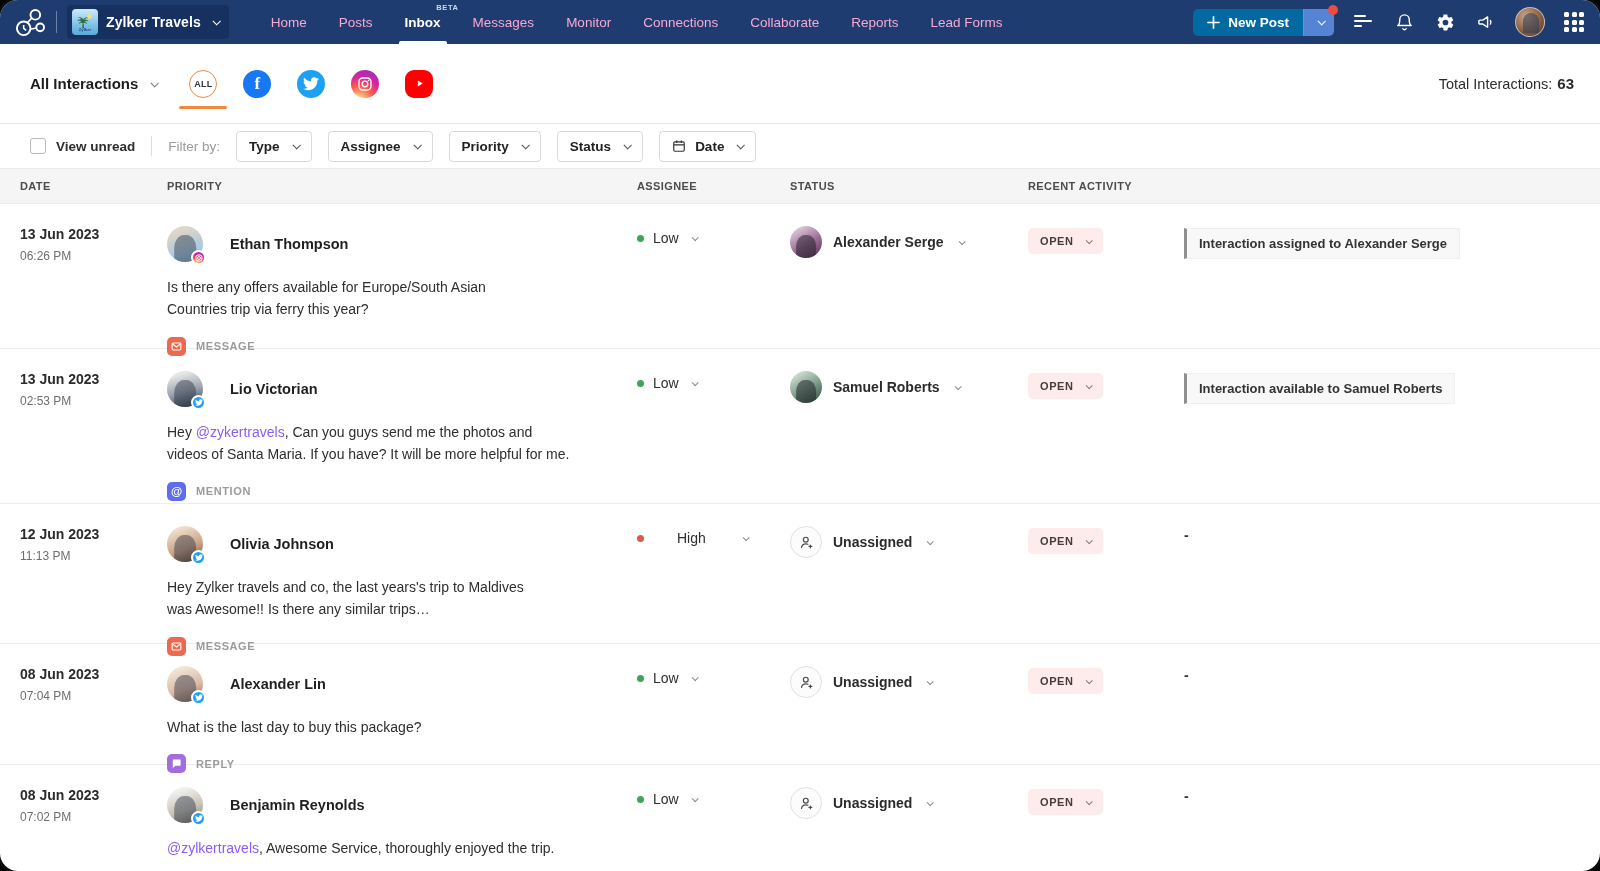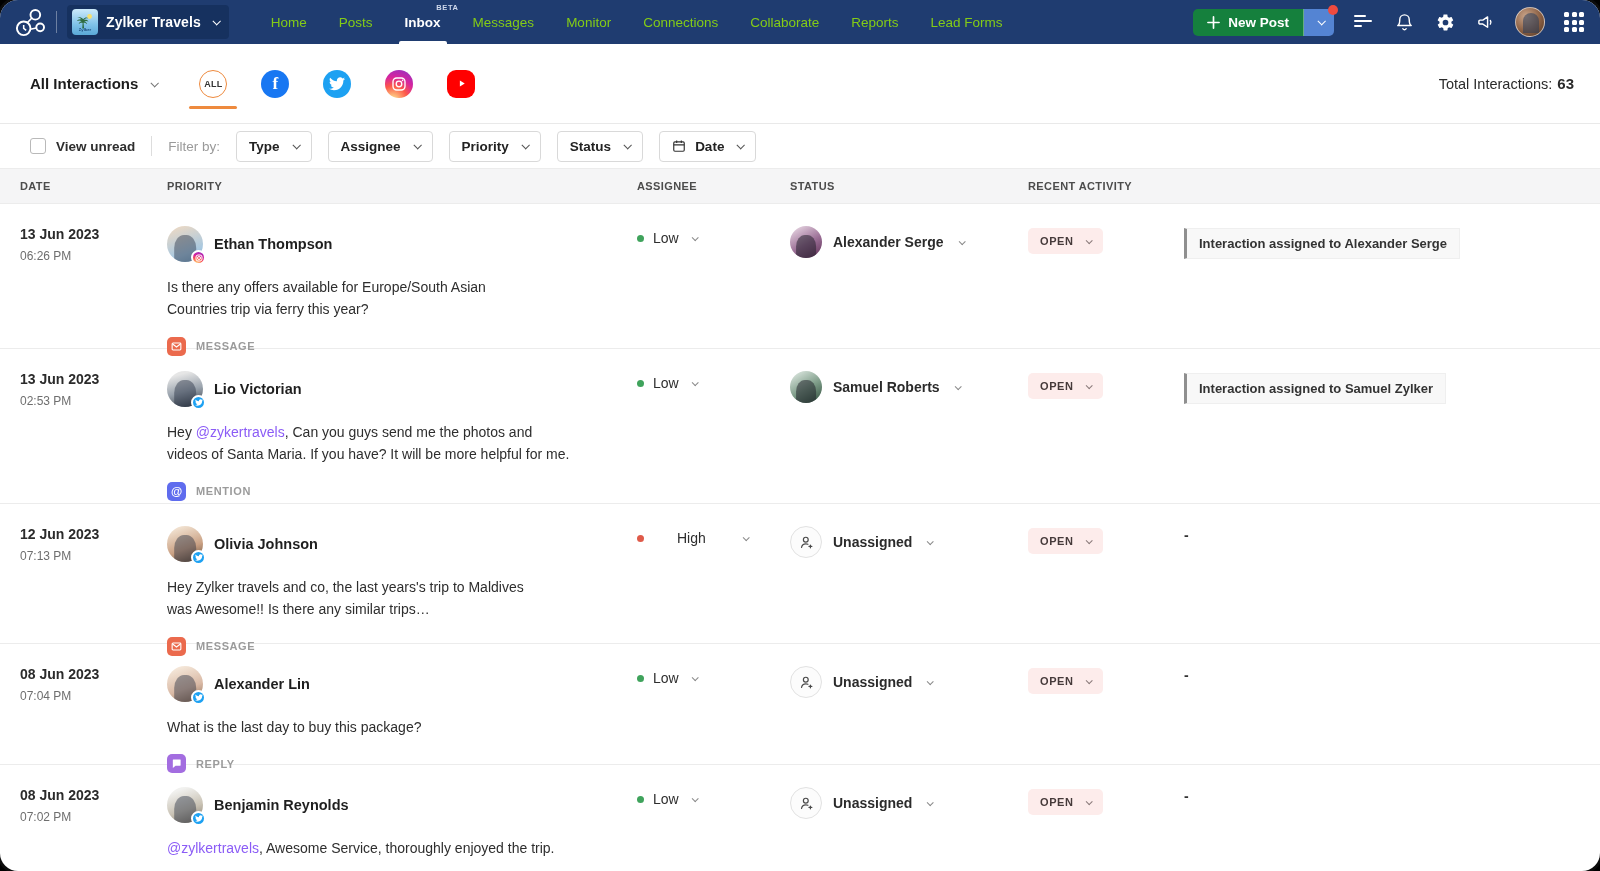--- a/index.html
+++ b/index.html
@@ -11,40 +11,40 @@
   .navbar{height:44px;background:#1f3c70;display:flex;align-items:center;padding:0 14px 0 12px;color:#fff;}
   .nav-left{display:flex;align-items:center;gap:10px;}
   .zoho-logo{display:flex;align-items:center;}
   .nav-sep{width:1px;height:22px;background:rgba(255,255,255,.35);}
   .brand-sel{display:flex;align-items:center;gap:8px;background:#16315f;border-radius:4px;padding:4px 10px 4px 5px;cursor:pointer;}
   .brand-logo{width:26px;height:26px;border-radius:4px;background:linear-gradient(180deg,#cdeafb 0%,#7fc2e9 60%,#5aa9d8 100%);display:flex;align-items:center;justify-content:center;overflow:hidden;}
   .brand-name{font-size:14px;font-weight:700;letter-spacing:.1px;}
   .chev{display:inline-block;width:6px;height:6px;border-right:1.6px solid currentColor;border-bottom:1.6px solid currentColor;transform:rotate(45deg) translateY(-1px);margin-left:4px;}
   .chev.sm{width:5px;height:5px;}
   .nav-items{display:flex;align-items:center;margin-left:26px;height:44px;}
-  .nav-link{position:relative;height:44px;display:flex;align-items:center;padding:0 16px;font-size:13.5px;color:#84cc16;cursor:pointer;white-space:nowrap;}
+  .nav-link{position:relative;height:44px;display:flex;align-items:center;padding:0 16px;font-size:13.5px;color:#f9a8d4;cursor:pointer;white-space:nowrap;}
   .nav-link.active{color:#fff;font-weight:700;}
   .nav-link.active::after{content:"";position:absolute;left:10px;right:10px;bottom:0;height:3px;background:#fff;border-radius:2px 2px 0 0;}
   .beta{position:absolute;top:3px;right:-2px;font-size:7.5px;font-weight:700;letter-spacing:.6px;color:#cfd9ec;}
   .nav-right{margin-left:auto;display:flex;align-items:center;gap:17px;}
   .newpost{display:flex;align-items:stretch;position:relative;border-radius:5px;overflow:visible;cursor:pointer;}
-  .newpost-main{background:#15803d;border-radius:5px 0 0 5px;display:flex;align-items:center;gap:8px;padding:6px 14px;font-size:13.5px;font-weight:600;color:#fff;border-right:1px solid rgba(255,255,255,.35);}
+  .newpost-main{background:#0369a1;border-radius:5px 0 0 5px;display:flex;align-items:center;gap:8px;padding:6px 14px;font-size:13.5px;font-weight:600;color:#fff;border-right:1px solid rgba(255,255,255,.35);}
   .newpost-caret{background:#5484d3;border-radius:0 5px 5px 0;display:flex;align-items:center;padding:0 10px;color:#fff;}
   .nred{position:absolute;top:-4px;right:-4px;width:10px;height:10px;border-radius:50%;background:#ef4b3f;}
   .nav-icon{display:flex;align-items:center;justify-content:center;width:24px;height:24px;cursor:pointer;color:#e9eef7;}
   .nav-avatar{width:30px;height:30px;border-radius:50%;background:radial-gradient(circle at 35% 30%,#caa58a 0%,#8a5f43 55%,#4c3322 100%);border:1.5px solid rgba(255,255,255,.6);cursor:pointer;position:relative;overflow:hidden;}
   .nav-avatar::after{content:"";position:absolute;left:7px;top:5px;width:16px;height:20px;border-radius:8px 8px 0 0;background:rgba(40,60,90,.55);}
   .dotgrid{display:grid;grid-template-columns:repeat(3,5px);grid-template-rows:repeat(3,5px);gap:2.5px;}
   .dotgrid i{background:#fff;border-radius:1.5px;}
 
   
   .toolbar{height:80px;background:#fff;display:flex;align-items:center;padding:0 26px 0 30px;border-bottom:1px solid #e9e9e9;position:relative;}
   .tb-title{display:flex;align-items:center;gap:9px;font-size:15px;font-weight:700;color:#1d1d1d;cursor:pointer;}
   .tb-title .chev{color:#777;}
-  .channels{display:flex;align-items:flex-end;gap:34px;margin-left:42px;}
+  .channels{display:flex;align-items:flex-end;gap:26px;margin-left:32px;}
   .chan{width:28px;height:28px;border-radius:50%;display:flex;align-items:center;justify-content:center;cursor:pointer;position:relative;}
   .chan.all{border:1.5px solid #ee8a3e;color:#333;font-size:9px;font-weight:700;letter-spacing:.2px;background:#fff;}
   .chan.all::after{content:"";position:absolute;left:-11px;right:-11px;bottom:-12px;height:3px;background:#ee8a3e;border-radius:2px;}
   .chan.fb{background:#1877f2;color:#fff;font-weight:700;font-size:17px;font-family:"Liberation Serif",serif;}
   .chan.tw{background:#1da1f2;}
   .chan.ig{background:radial-gradient(circle at 28% 110%,#fdf497 0%,#fd5949 40%,#d6249f 65%,#9b2fbf 90%);}
   .chan.yt{background:#f00;border-radius:9px;}
   .tb-total{margin-left:auto;font-size:14.5px;color:#2b2b2b;}
   .tb-total b{font-size:15px;font-weight:700;margin-left:5px;}
 
@@ -73,21 +73,21 @@
   .avatar .ph{position:absolute;inset:0;border-radius:50%;overflow:hidden;}
   .avatar .ph::after{content:"";position:absolute;left:50%;top:26%;transform:translateX(-50%);width:60%;height:80%;border-radius:45% 45% 0 0;background:rgba(30,40,60,.42);}
   .av-ethan .ph{background:linear-gradient(160deg,#e8d8c6 10%,#a8c8e0 70%,#7fa8c8 100%);}
   .av-lio .ph{background:linear-gradient(165deg,#e6e6e6 15%,#9aa3ad 55%,#2e3640 100%);}
   .av-olivia .ph{background:linear-gradient(160deg,#f2e3d2 10%,#caa184 60%,#5d4633 100%);}
   .av-alexlin .ph{background:linear-gradient(160deg,#f5e8da 10%,#d9b9a5 60%,#8a6a52 100%);}
   .av-benjamin .ph{background:linear-gradient(160deg,#f1f1ef 15%,#c9c2b4 60%,#7d7466 100%);}
   .net-badge{position:absolute;right:-3px;bottom:-3px;width:15px;height:15px;border-radius:50%;border:2px solid #fff;display:flex;align-items:center;justify-content:center;}
   .net-badge.instagram{background:radial-gradient(circle at 30% 110%,#fdf497 0%,#fd5949 40%,#d6249f 65%,#9b2fbf 90%);}
   .net-badge.twitter{background:#1da1f2;}
-  .uname{font-size:14.5px;font-weight:700;color:#1f1f1f;}
+  .uname{font-size:14.5px;font-weight:700;color:#1f1f1f;margin-left:16px;}
   .msg{font-size:14px;color:#2e2e2e;line-height:1.6;margin-top:14px;}
   .r0 .msg{max-width:320px;} .r1 .msg{max-width:405px;} .r2 .msg{max-width:385px;} .r3 .msg,.r4 .msg{max-width:440px;}
   .lnk{color:#8b5cf6;cursor:pointer;}
   .blk{display:block;}
   .typ{display:flex;align-items:center;gap:10px;margin-top:16px;}
   .typ-icon{width:19px;height:19px;border-radius:5px;display:flex;align-items:center;justify-content:center;color:#fff;flex:0 0 auto;}
   .typ-icon.message{background:#eb6a4d;}
   .typ-icon.mention{background:#5f6cee;font-weight:700;font-size:11.5px;}
   .typ-icon.reply{background:#a36de0;}
   .typ-label{font-size:11px;font-weight:700;color:#9b9b9b;letter-spacing:.6px;}
@@ -371,28 +371,28 @@
       <span class="asg-name">Samuel Roberts</span>
       <span class="chev sm"></span>
     </div>
     <div style="align-self:start;">
       <span class="pill">
         <span class="s">OPEN</span>
         <span class="chev sm"></span>
       </span>
     </div>
     <div style="align-self:start;">
-      <span class="act-box">Interaction assigned to Samuel Zylker</span>
+      <span class="act-box">Interaction available to Samuel Roberts</span>
     </div>
   </div>
 
   <div class="row grid r2">
     <div class="cell-date">
       <div class="d">12 Jun 2023</div>
-      <div class="t">07:13 PM</div>
+      <div class="t">11:13 PM</div>
     </div>
     <div>
       <div class="who">
         <span class="avatar av-olivia">
             <span class="ph"></span>
           <span class="net-badge twitter">
             <svg width="8" height="7" viewBox="0 0 24 20" fill="#fff">
                 <path d="M24 2.3c-.9.4-1.8.7-2.8.8 1-.6 1.8-1.6 2.2-2.7-1 .6-2 1-3.1 1.2C19.4.6 18.1 0 16.7 0c-2.7 0-4.9 2.2-4.9 4.9 0 .4 0 .8.1 1.1C7.7 5.8 4.1 3.8 1.7.8 1.2 1.5 1 2.4 1 3.3c0 1.7.9 3.2 2.2 4.1-.8 0-1.6-.2-2.2-.6v.1c0 2.4 1.7 4.4 3.9 4.8-.4.1-.8.2-1.3.2-.3 0-.6 0-.9-.1.6 2 2.4 3.4 4.6 3.4-1.7 1.3-3.8 2.1-6.1 2.1H0c2.2 1.4 4.8 2.2 7.5 2.2 9.1 0 14-7.5 14-14v-.6c1-.7 1.8-1.6 2.5-2.6z"></path>
               </svg>
           </span>

